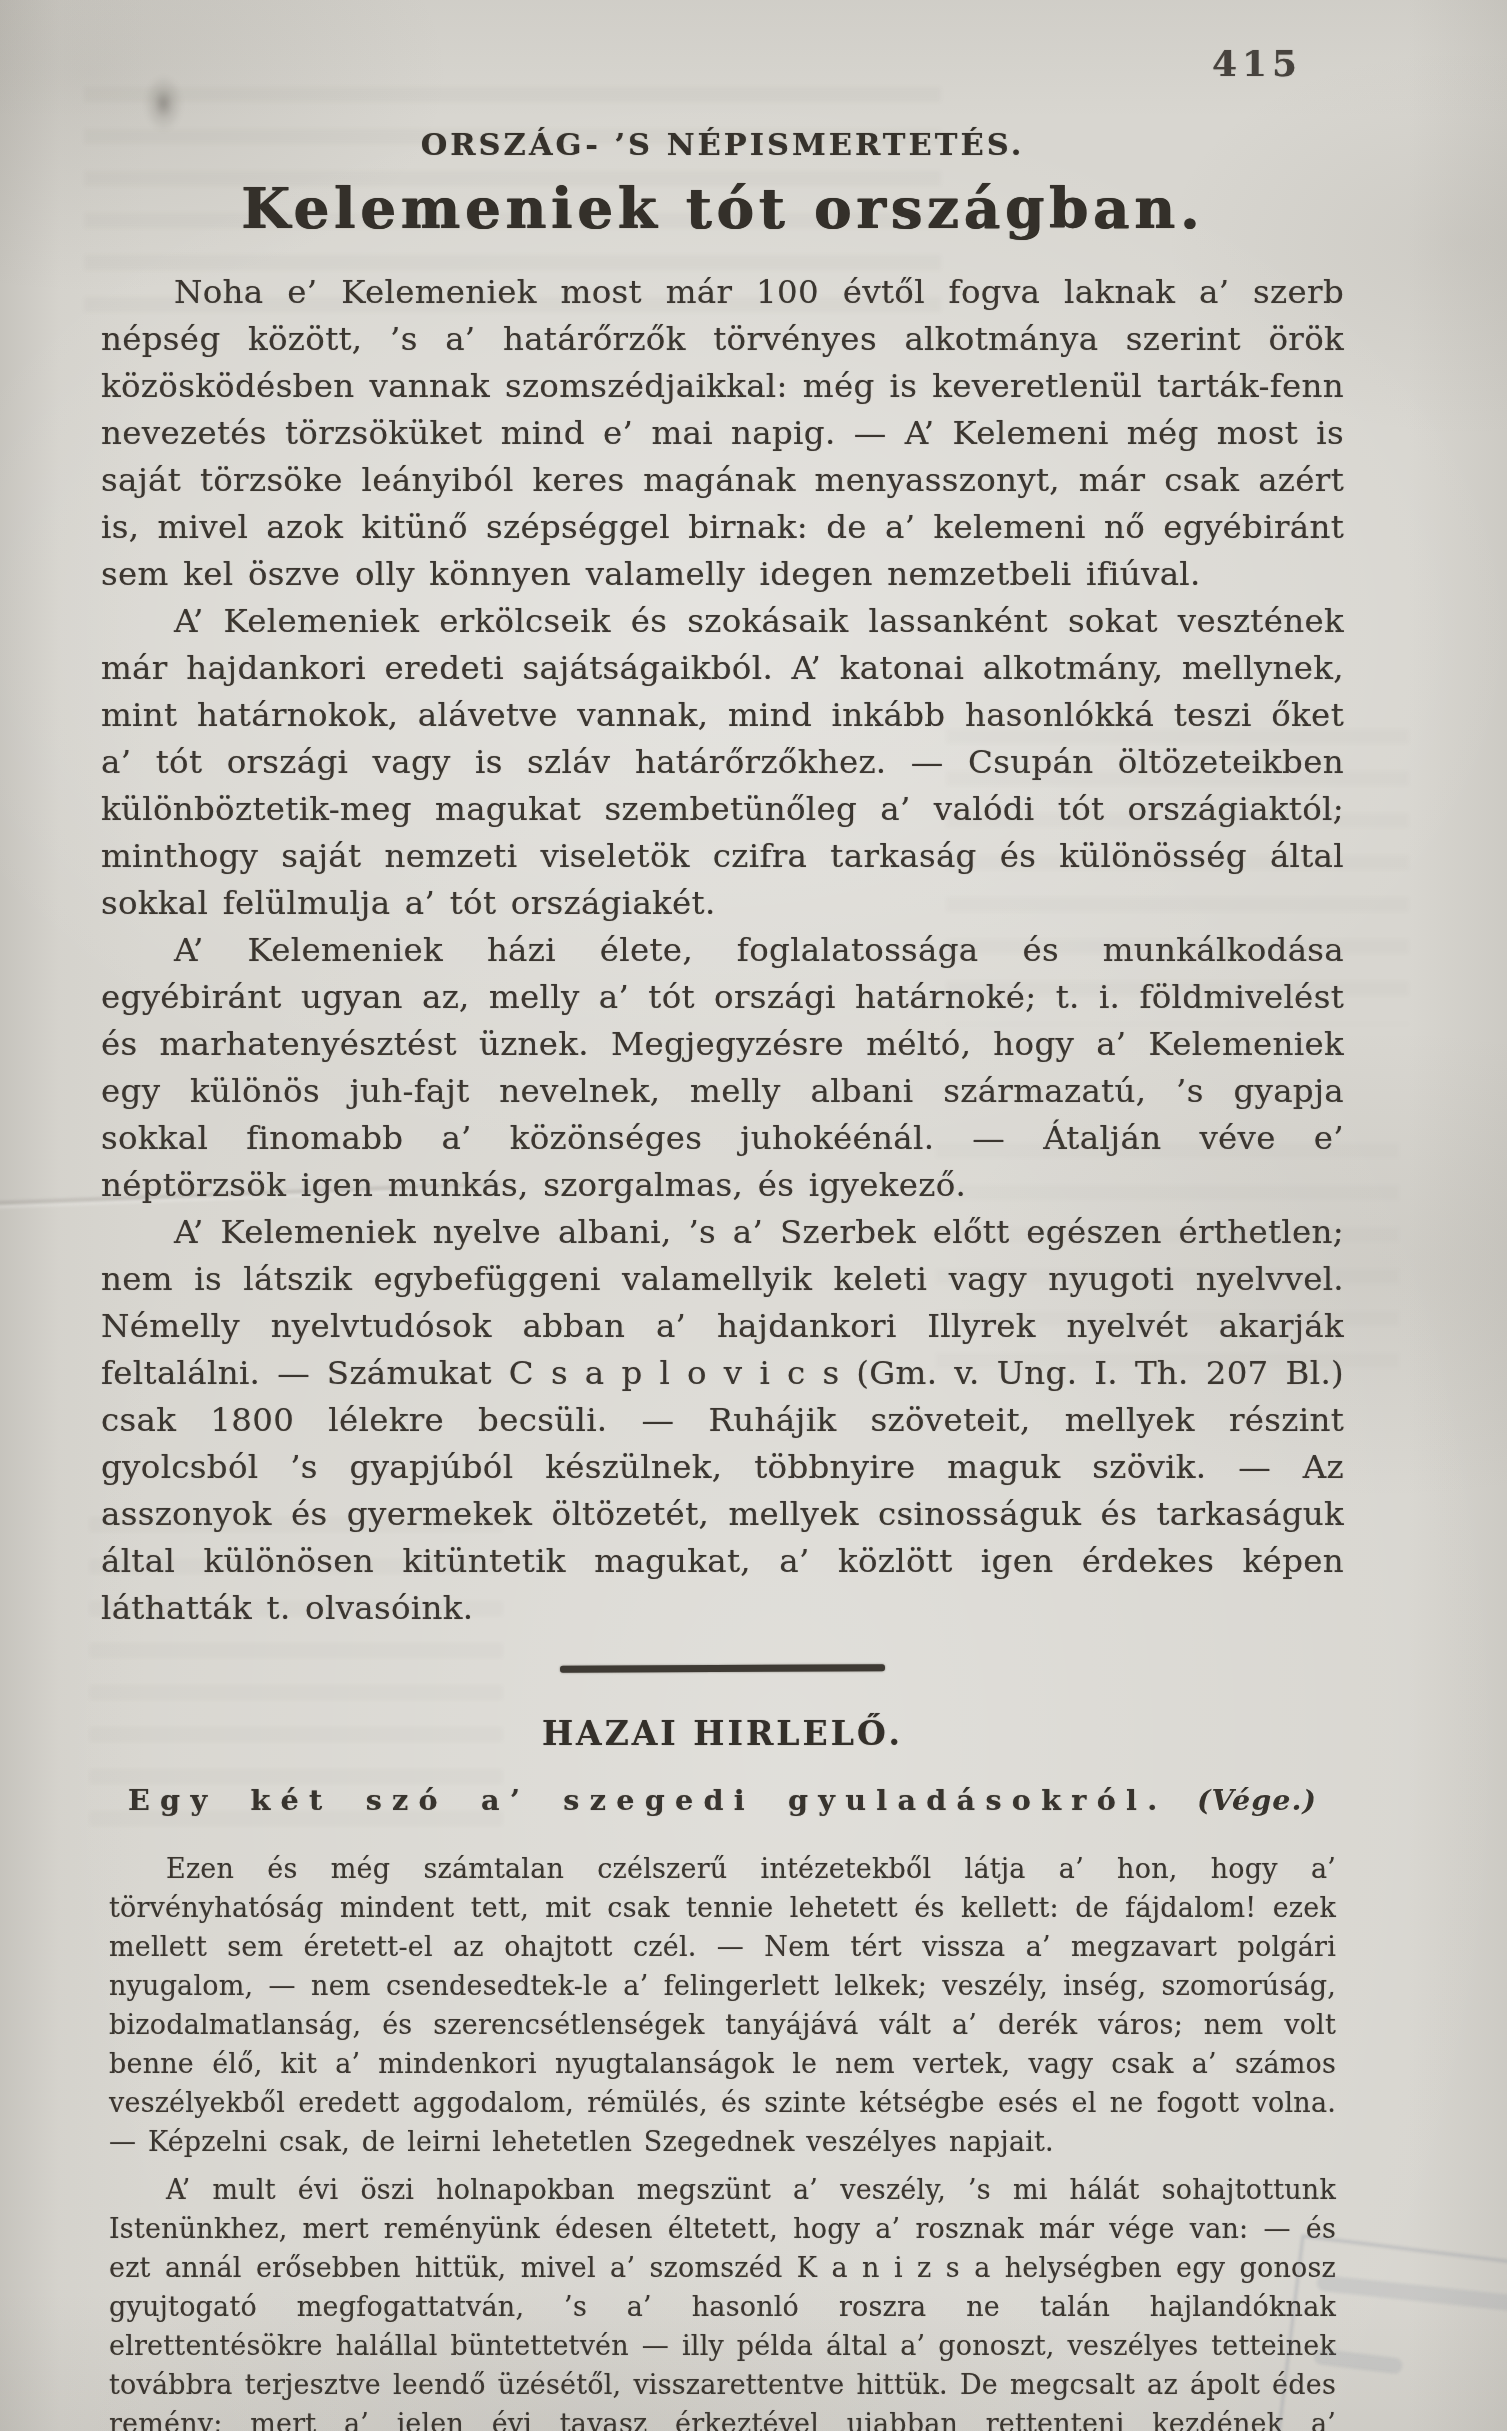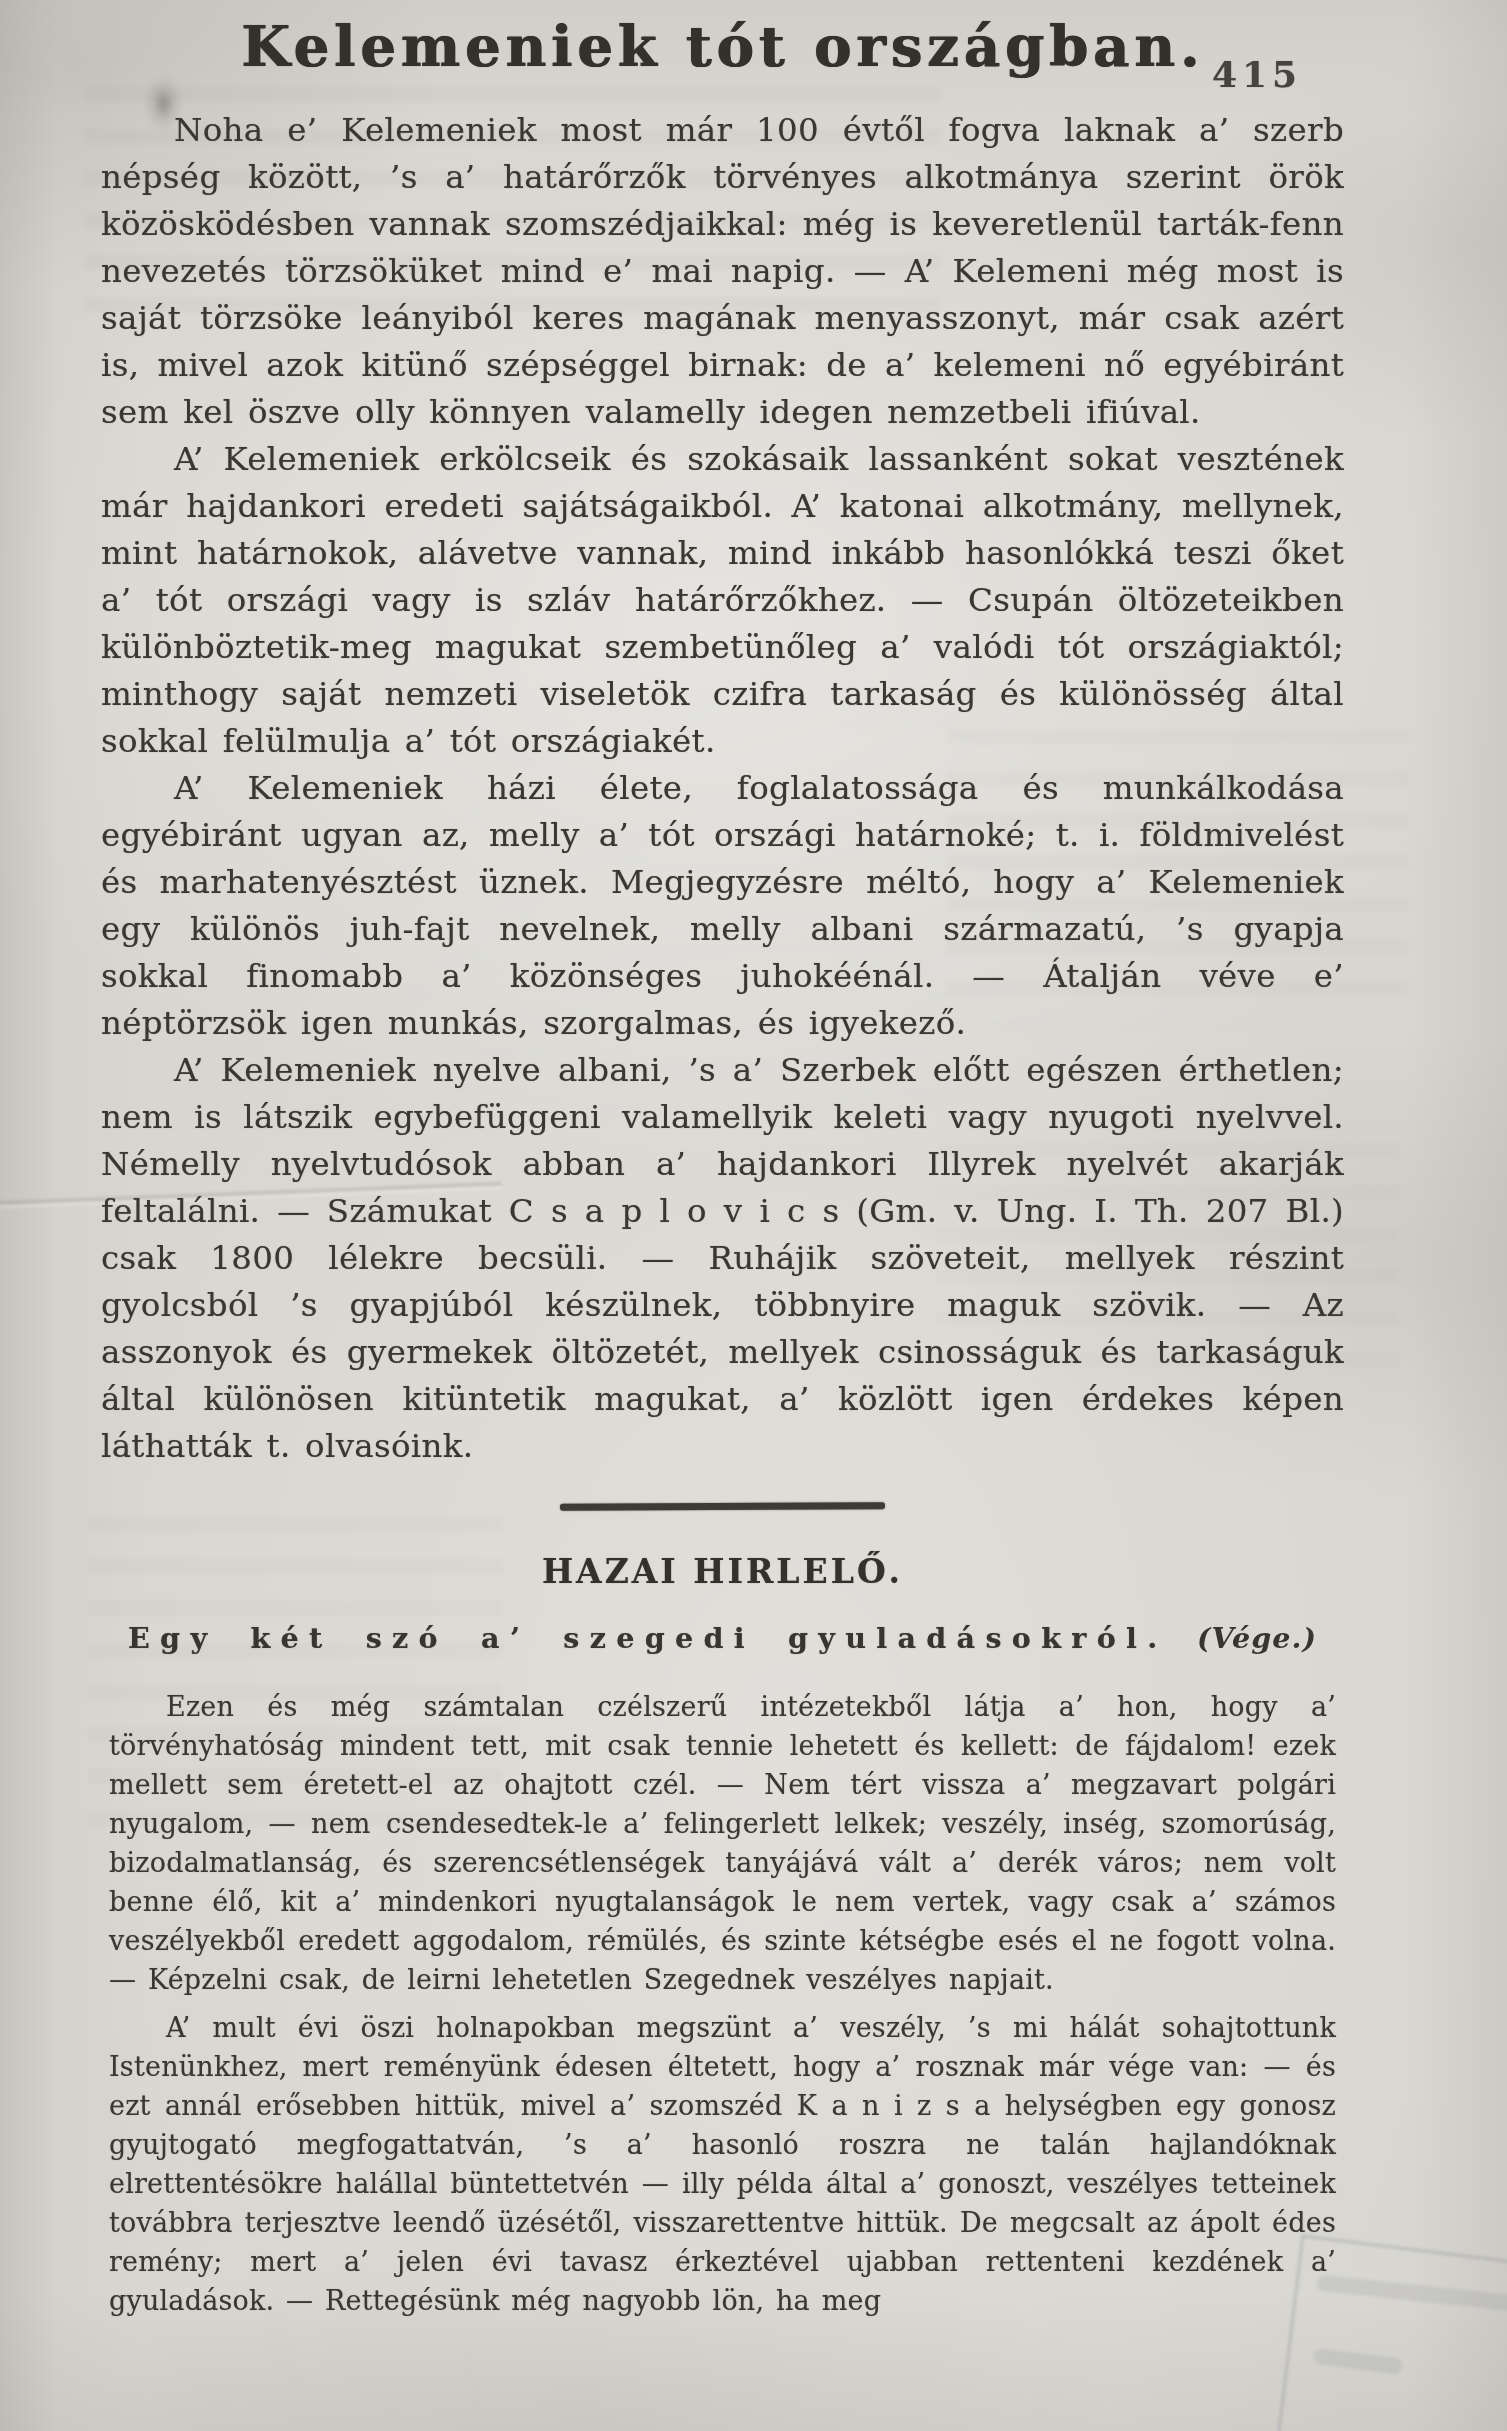--- a/index.html
+++ b/index.html
@@ -45,21 +45,21 @@
   .stamp{
     position:absolute;right:-33px;bottom:-25.6px;width:246px;height:202px;
     border:3px solid rgba(95,104,130,.28);transform:rotate(7deg);
     filter:blur(1.6px);opacity:.8;
   }
   .stamp .bar{position:absolute;left:17.7px;right:17.7px;height:15.8px;background:rgba(95,104,130,.16);border-radius:7.9px;}
   .stamp .bar.b1{top:33px;transform:rotate(-1deg);}
   .stamp .bar.b2{top:108px;width:89px;left:23.6px;right:auto;}
 
   .page-number{
-    position:absolute;left:1212px;top:53px;
+    position:absolute;left:1212px;top:42px;
     font-size:36px;font-weight:bold;letter-spacing:4.9px;color:#47433e;
     text-shadow:0 0 1px rgba(60,55,48,.5);
   }
   .column{
     position:absolute;left:101px;top:0;width:1243px;color:#3b3630;
   }
   .kicker{
     margin:126px 0 0;text-align:center;
     font-size:30.5px;font-weight:bold;letter-spacing:3px;color:#36322c;
     text-shadow:0 0 1px rgba(54,50,44,.55);
@@ -107,20 +107,21 @@
 <div class="ghost g2"></div>
 <div class="ghost g3"></div>
 <div class="ghost g4"></div>
 <div class="spot"></div>
 <div class="crease"></div>
 
 <div class="page-number">415</div>
 
 <div class="column">
 
+  <div class="kicker">ORSZÁG- ’S NÉPISMERTETÉS.</div>
 
   <div class="headline">Kelemeniek tót országban.</div>
 
 
   <div class="bodytext">
     <p>Noha e’ Kelemeniek most már 100 évtől fogva laknak a’ szerb népség között, ’s a’ határőrzők törvényes alkotmánya szerint örök közösködésben vannak szomszédjaikkal: még is keveretlenül tarták-fenn nevezetés törzsöküket mind e’ mai napig. — A’ Kelemeni még most is saját törzsöke leányiból keres magának menyasszonyt, már csak azért is, mivel azok kitünő szépséggel birnak: de a’ kelemeni nő egyébiránt sem kel öszve olly könnyen valamelly idegen nemzetbeli ifiúval.</p>
     <p>A’ Kelemeniek erkölcseik és szokásaik lassanként sokat vesztének már hajdankori eredeti sajátságaikból. A’ katonai alkotmány, mellynek, mint határnokok, alávetve vannak, mind inkább hasonlókká teszi őket a’ tót országi vagy is szláv határőrzőkhez. — Csupán öltözeteikben különböztetik-meg magukat szembetünőleg a’ valódi tót országiaktól; minthogy saját nemzeti viseletök czifra tarkaság és különösség által sokkal felülmulja a’ tót országiakét.</p>
     <p>A’ Kelemeniek házi élete, foglalatossága és munkálkodása egyébiránt ugyan az, melly a’ tót országi határnoké; t. i. földmivelést és marhatenyésztést üznek. Megjegyzésre méltó, hogy a’ Kelemeniek egy különös juh-fajt nevelnek, melly albani származatú, ’s gyapja sokkal finomabb a’ közönséges juhokéénál. — Átalján véve e’ néptörzsök igen munkás, szorgalmas, és igyekező.</p>
     <p>A’ Kelemeniek nyelve albani, ’s a’ Szerbek előtt egészen érthetlen; nem is látszik egybefüggeni valamellyik keleti vagy nyugoti nyelvvel. Némelly nyelvtudósok abban a’ hajdankori Illyrek nyelvét akarják feltalálni. — Számukat C s a p l o v i c s (Gm. v. Ung. I. Th. 207 Bl.) csak 1800 lélekre becsüli. — Ruhájik szöveteit, mellyek részint gyolcsból ’s gyapjúból készülnek, többnyire maguk szövik. — Az asszonyok és gyermekek öltözetét, mellyek csinosságuk és tarkaságuk által különösen kitüntetik magukat, a’ közlött igen érdekes képen láthatták t. olvasóink.</p>
   </div>

